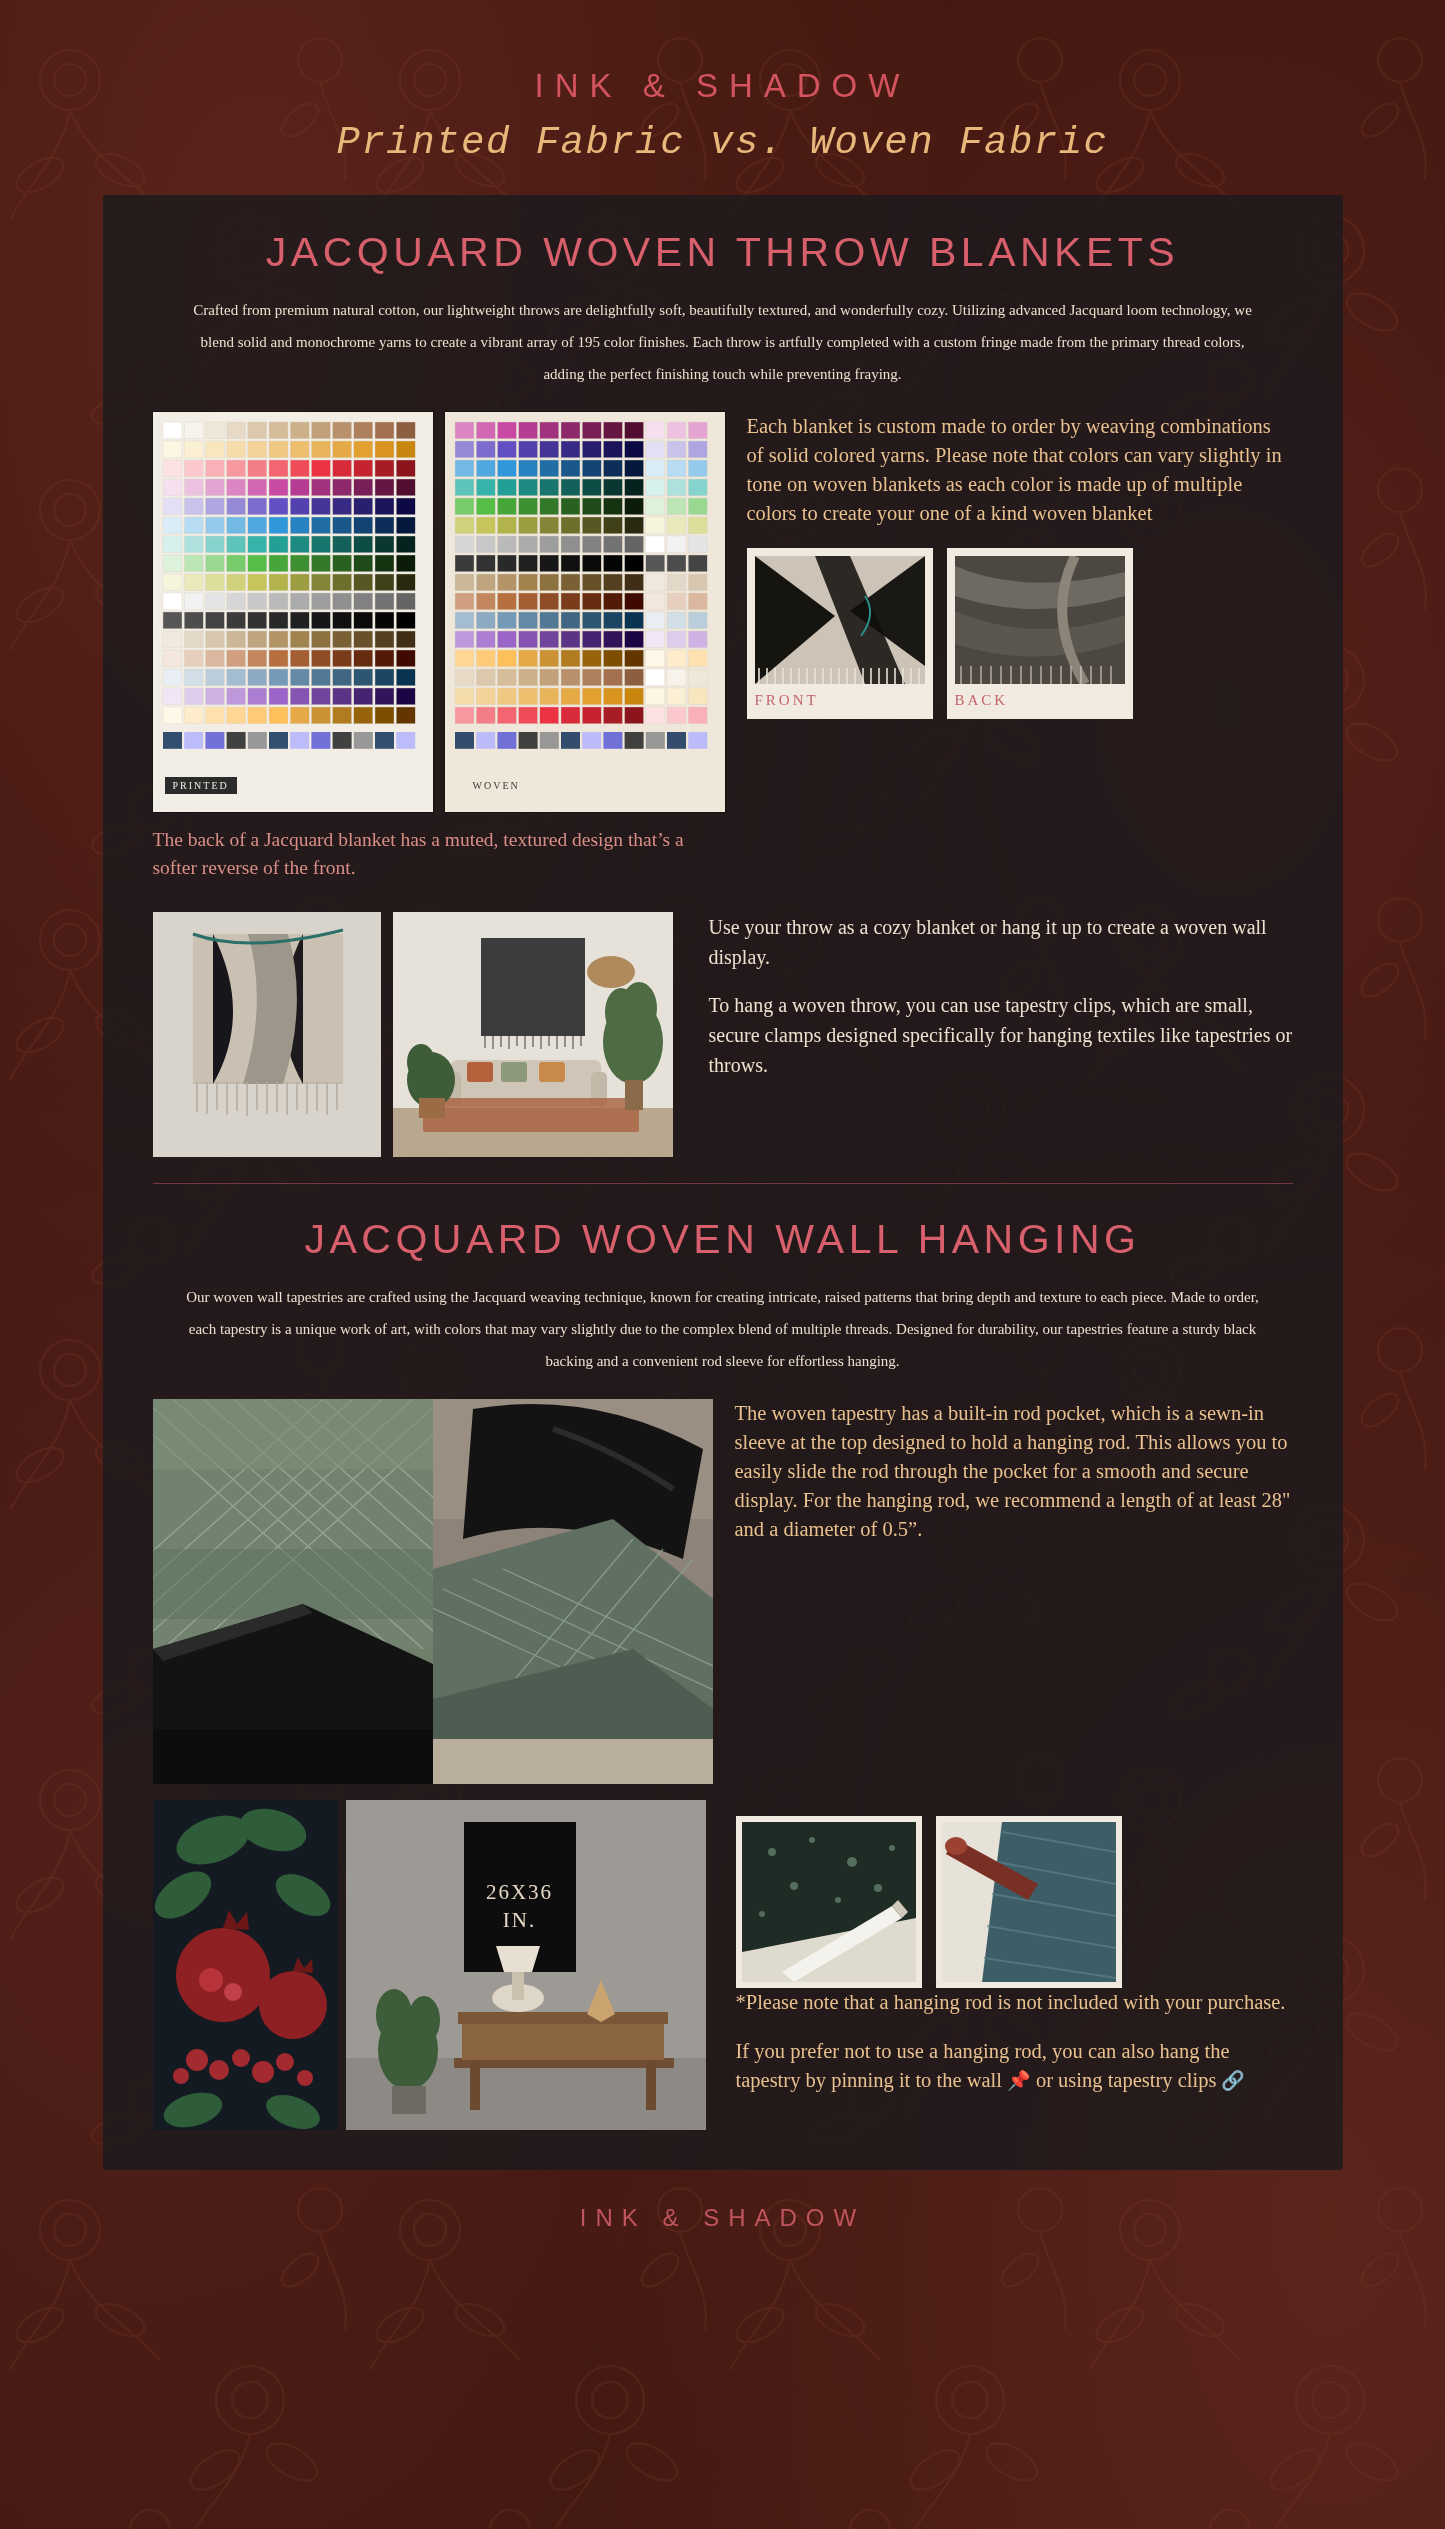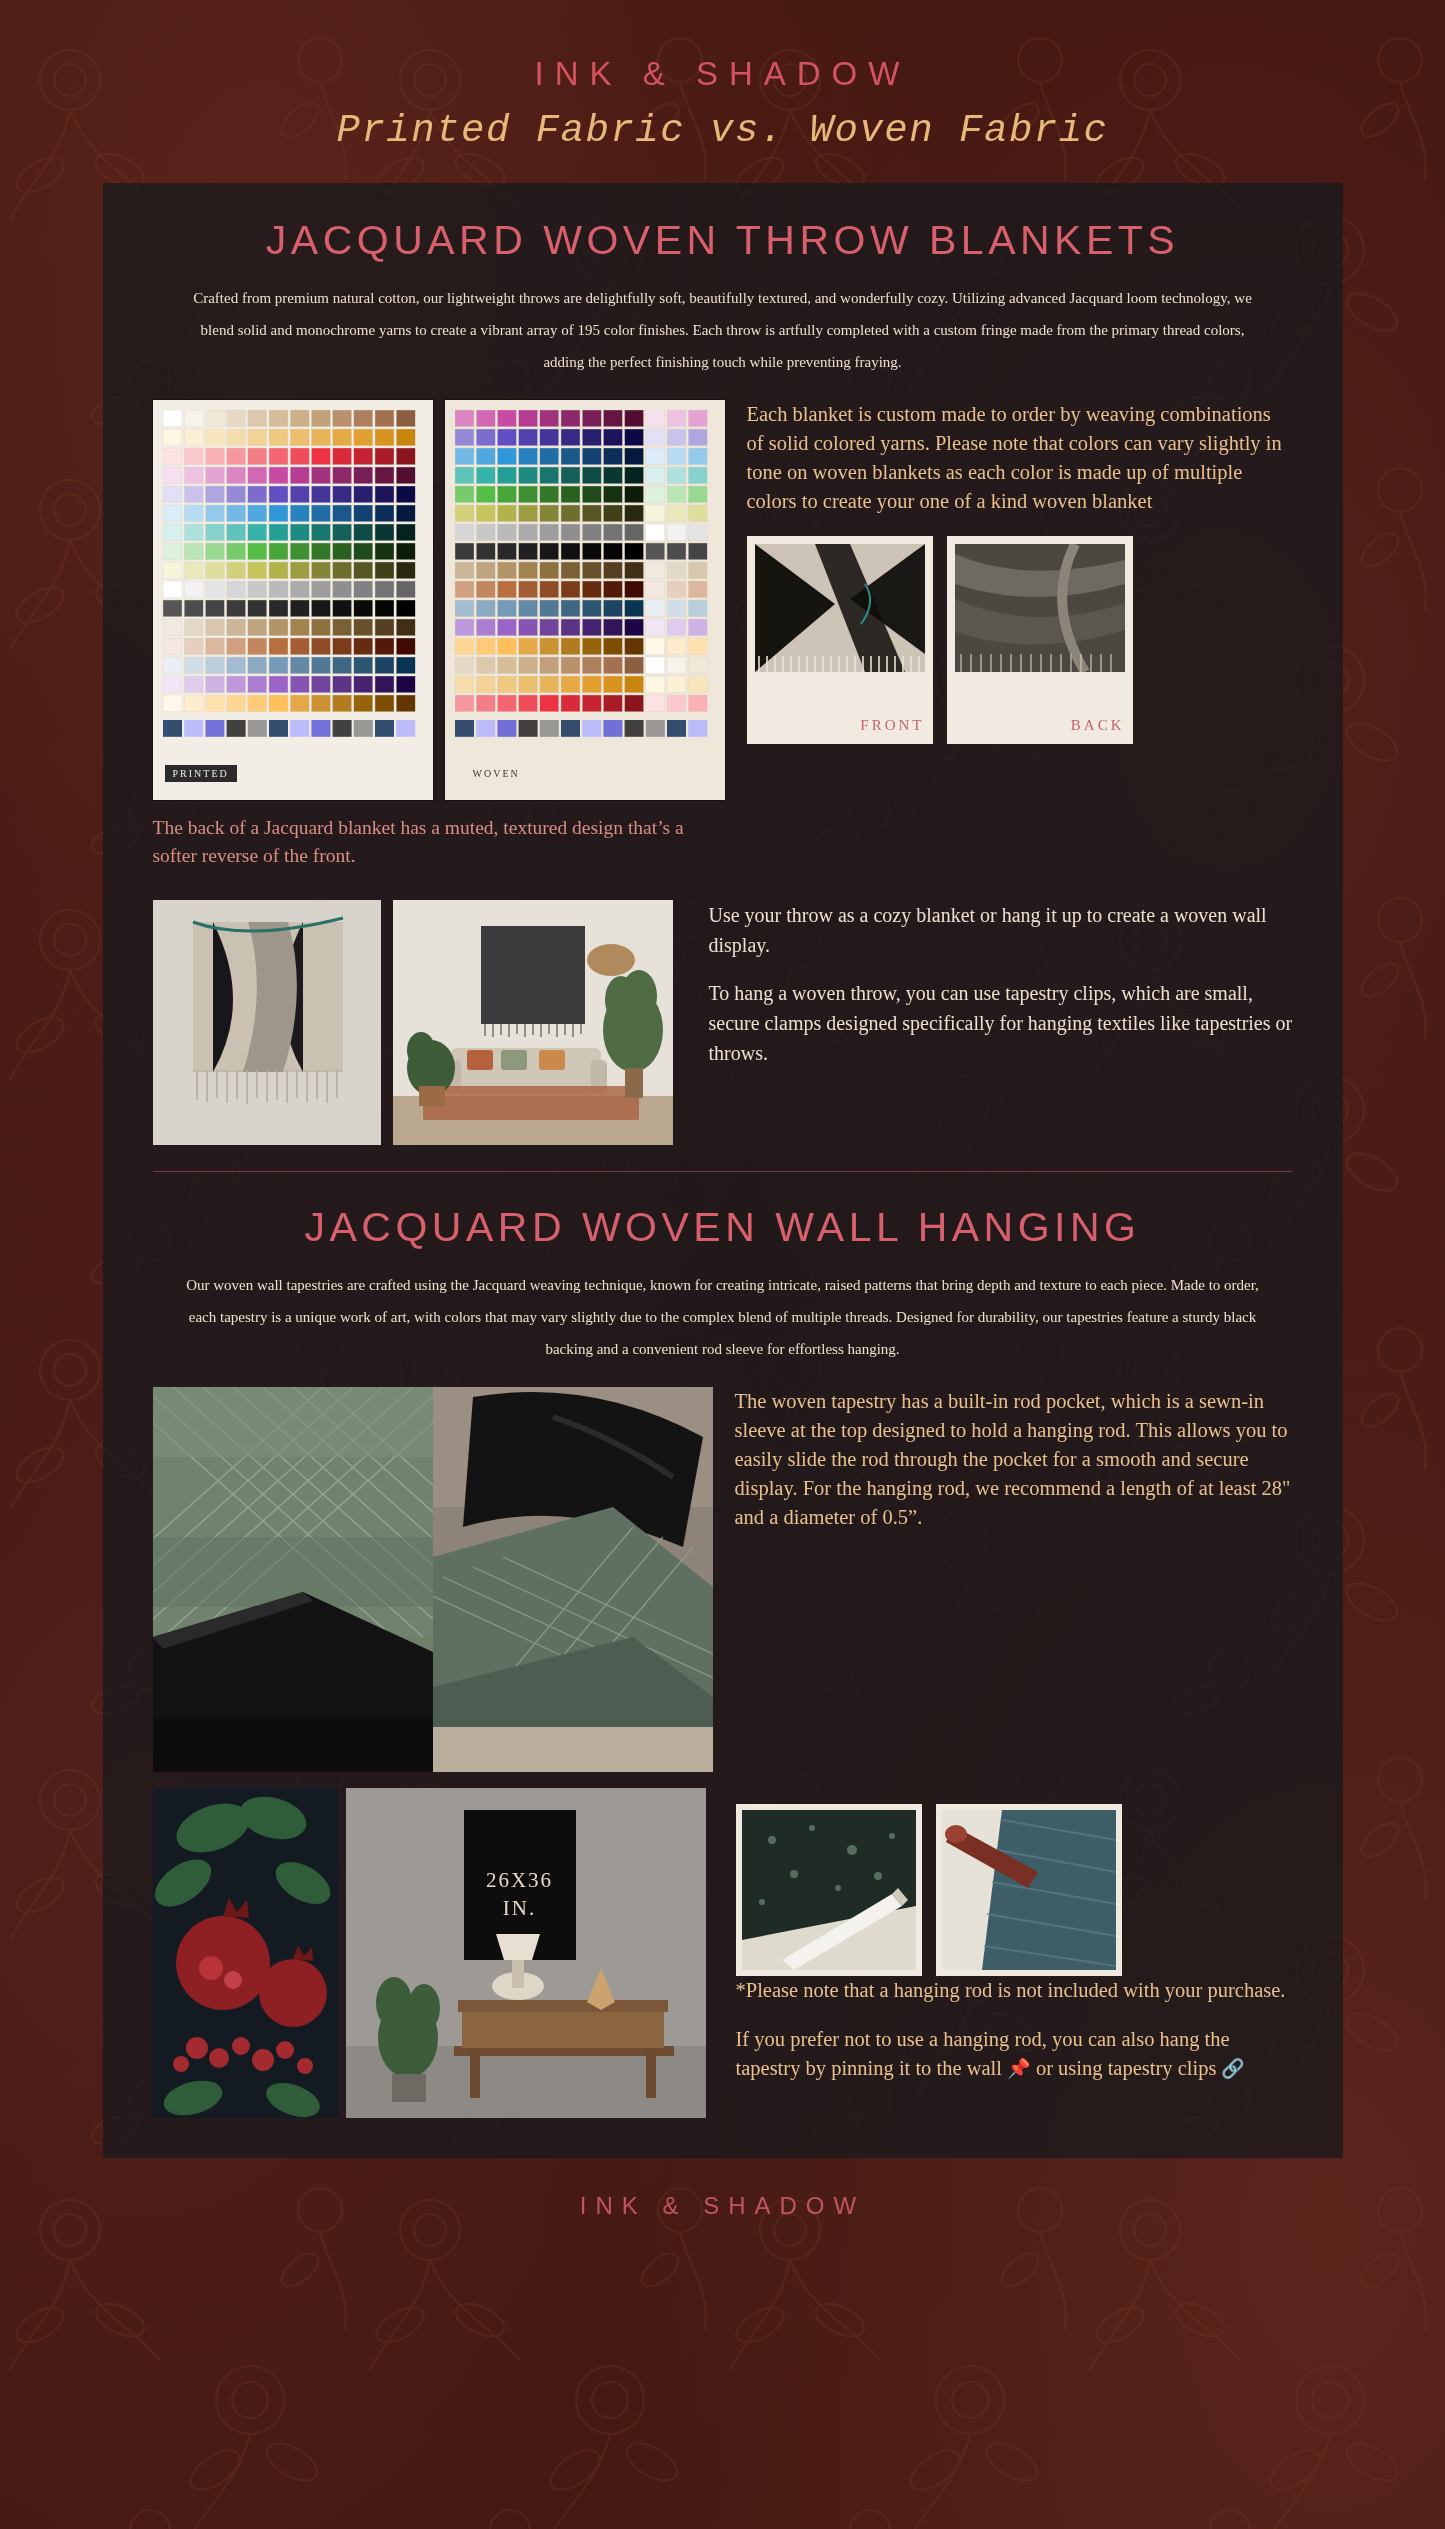--- a/index.html
+++ b/index.html
@@ -34,21 +34,21 @@
     opacity: 0.33;
     z-index: 1;
     pointer-events: none;
   }
 
   .page {
     position: relative;
     z-index: 3;
     width: 1445px;
     min-height: 2529px;
-    padding: 0;
+    padding: 12px;
   }
 
   
   .brand-top {
     text-align: center;
     padding-top: 55px;
     color: #d3535e;
     font-family: "Liberation Sans", sans-serif;
     font-size: 33px;
     letter-spacing: 11px;
@@ -155,27 +155,26 @@
     gap: 14px;
     margin-top: 20px;
   }
   .fb-card {
     width: 186px;
     background: #f0eae0;
     padding: 8px 8px 4px 8px;
   }
   .fb-img { width: 100%; height: 128px; display: block; }
   .fb-cap {
-    text-align: right;
+    text-align: left;
     color: #c4646a;
     font-size: 15px;
     letter-spacing: 3px;
     padding: 8px 0 6px 0;
     font-family: "Liberation Serif", serif;
-    margin-top: 37px;
   }
 
   
   .row2 { display: flex; gap: 12px; margin-top: 30px; align-items: flex-start; }
   .ph { display: block; }
   .row2-text {
     flex: 1;
     padding-left: 24px;
     color: #efe1d0;
     font-size: 20px;

